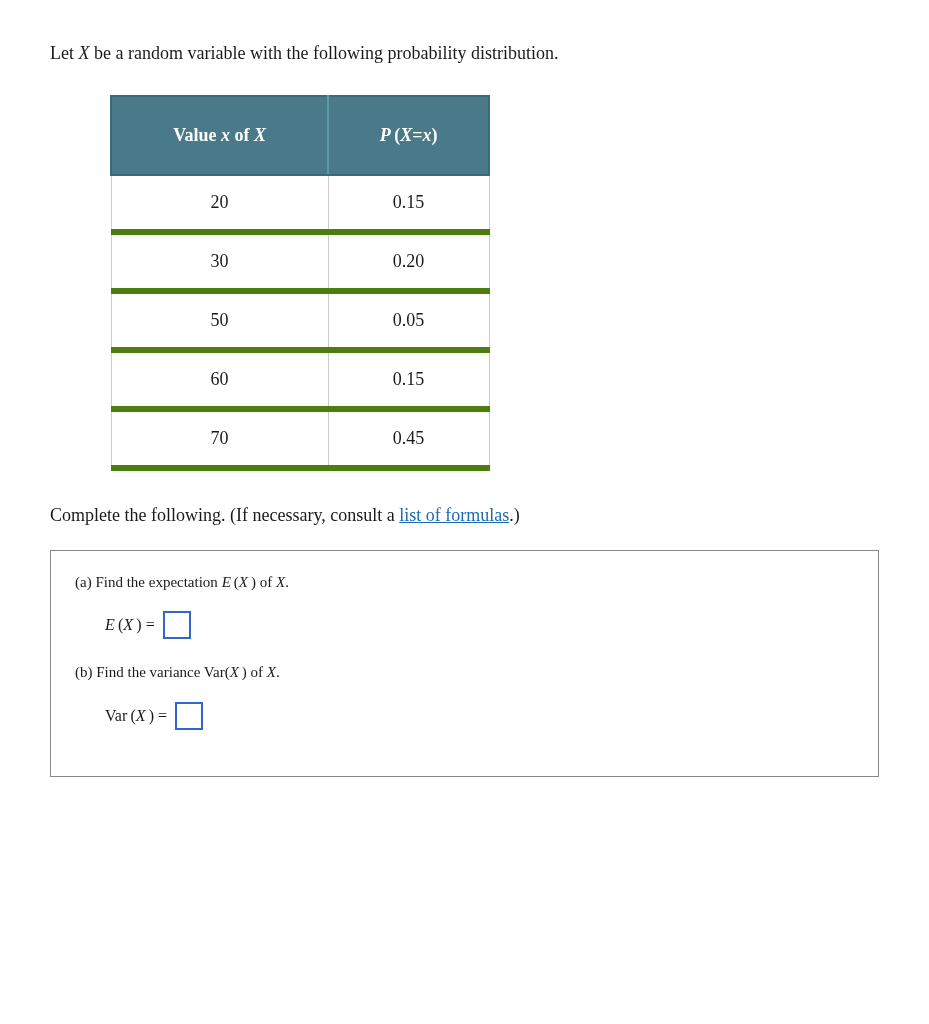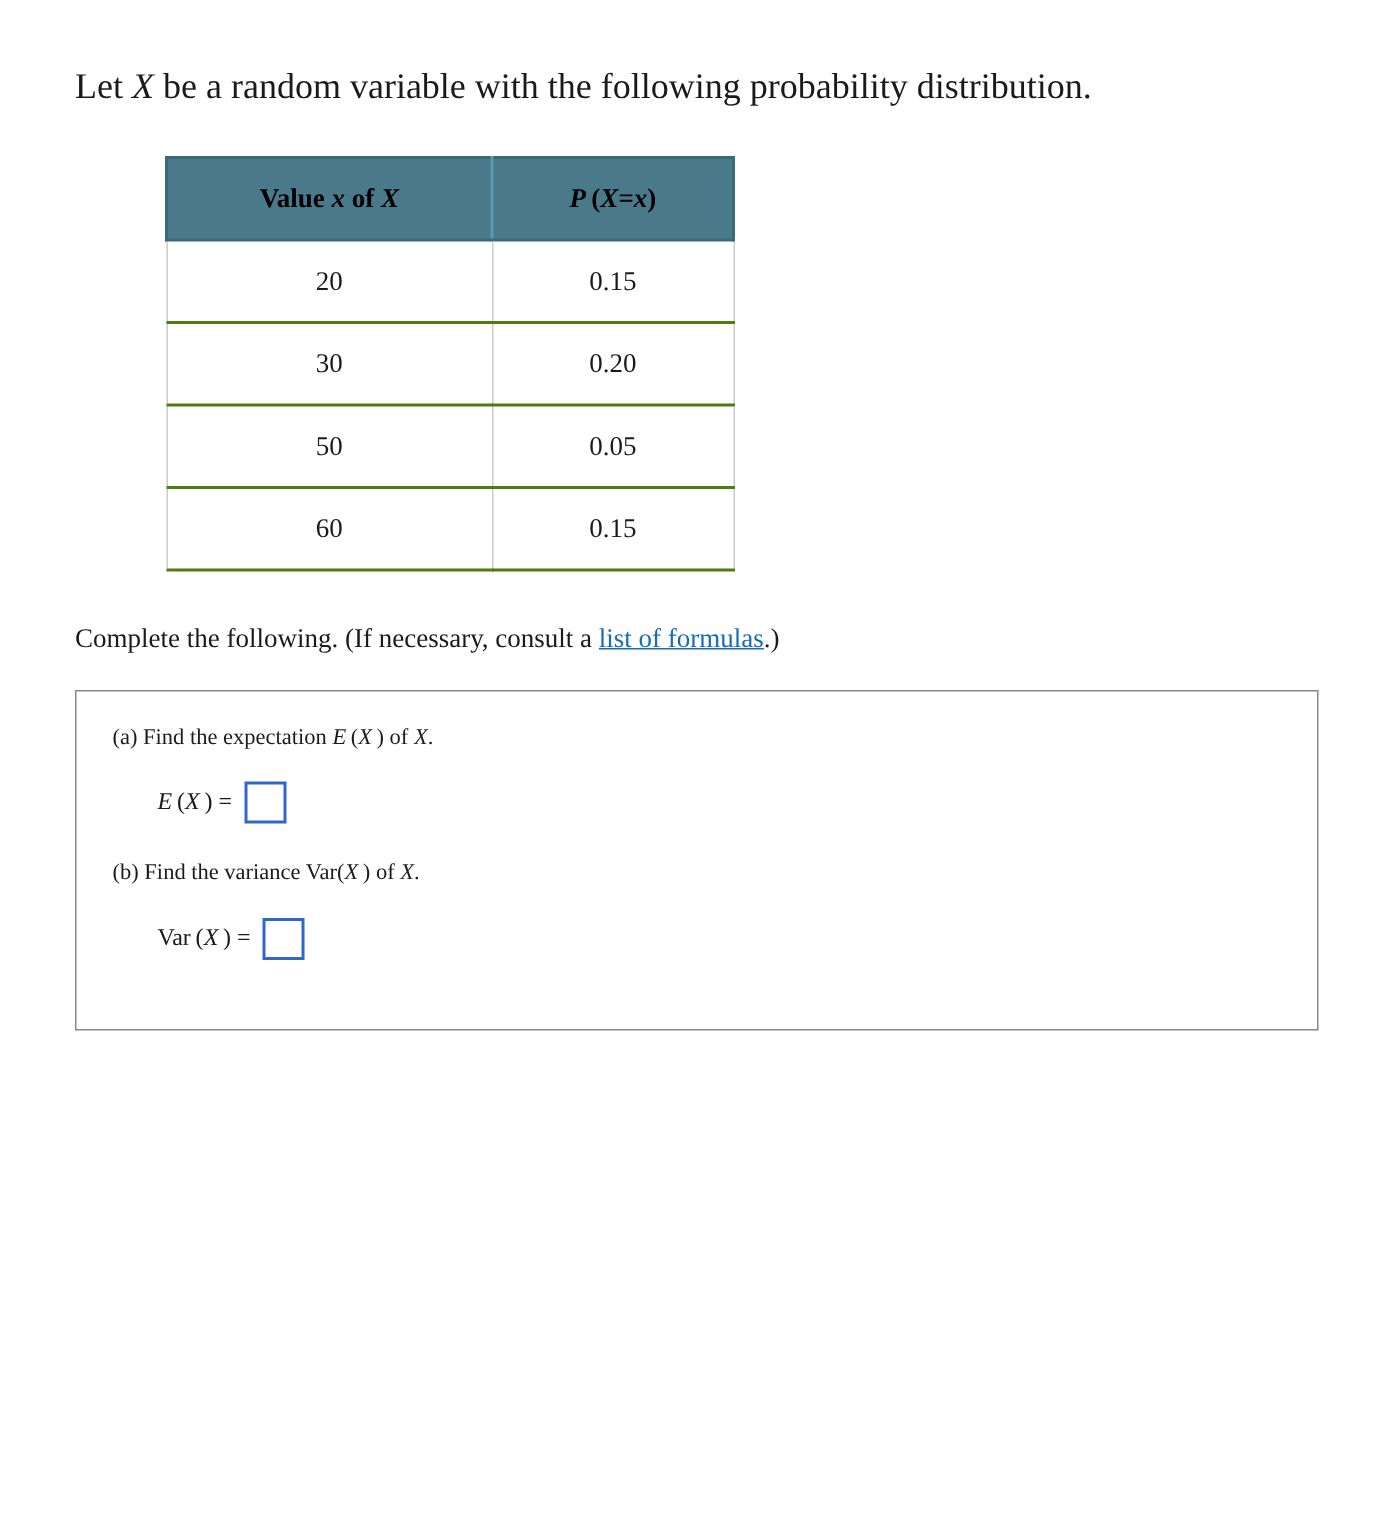--- a/index.html
+++ b/index.html
@@ -12,54 +12,54 @@
       background: #ffffff;
       font-family: 'Times New Roman', Times, serif;
       font-size: 18px;
       color: #1a1a1a;
       padding: 40px 50px;
       width: 929px;
       min-height: 1024px;
     }
 
     .intro-text {
-      font-size: 24px;
+      font-size: 18px;
       margin-bottom: 28px;
       line-height: 1.5;
     }
 
     .table-container {
       margin-left: 60px;
       margin-bottom: 30px;
     }
 
     table {
       border-collapse: collapse;
       width: 380px;
     }
 
     table thead tr {
       background-color: #4a7a8a;
     }
 
     table thead th {
-      color: #000000;
+      color: #ffffff;
       font-weight: bold;
       font-size: 18px;
-      padding: 16px 20px;
+      padding: 28px 20px;
       text-align: center;
       border: 2px solid #3a6a7a;
     }
 
     table thead th:first-child {
       border-right: 2px solid #5a9aaa;
     }
 
     table tbody tr {
-      border-bottom: 2px solid #4d7c0f;
+      border-bottom: 6px solid #4d7c0f;
     }
 
     table tbody td {
       padding: 16px 20px;
       text-align: center;
       font-size: 18px;
       border: 1px solid #cccccc;
     }
 
     .complete-text {
@@ -135,20 +135,24 @@
         <td>0.20</td>
       </tr>
       <tr>
         <td>50</td>
         <td>0.05</td>
       </tr>
       <tr>
         <td>60</td>
         <td>0.15</td>
       </tr>
+      <tr>
+        <td>70</td>
+        <td>0.45</td>
+      </tr>
     </tbody>
   </table>
 </div>
 
 <p class="complete-text">
   <span>Complete the following. (If necessary, consult a </span><a href="#">list of formulas</a><span>.)</span>
 </p>
 
 <div class="answer-box">
 

